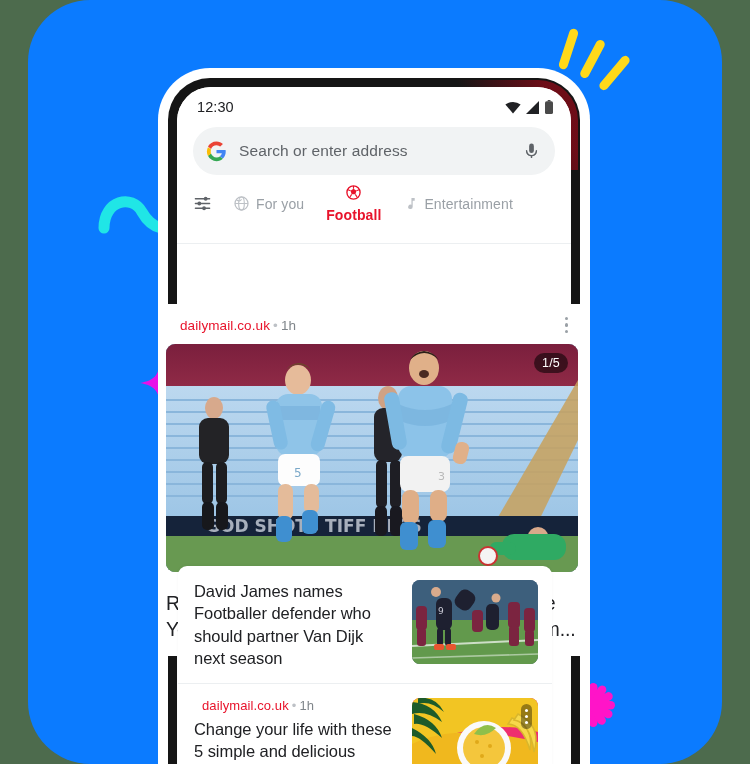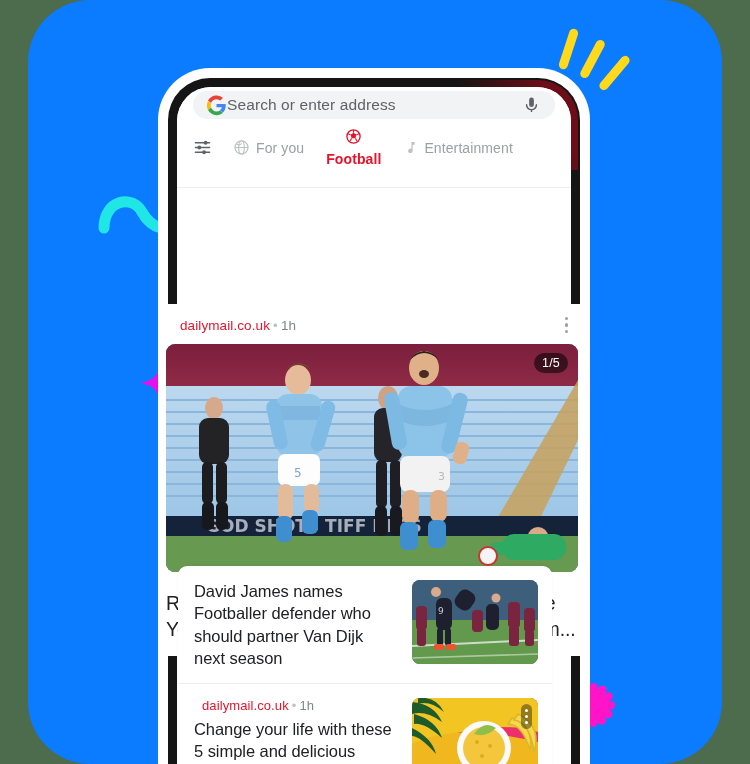--- a/index.html
+++ b/index.html
@@ -60,22 +60,22 @@
     height:32px;display:flex;align-items:center;
     justify-content:space-between;padding:4px 18px 0 20px;
     background:#ffffff;
   }
   .clock{font-size:14.5px;color:#202124;letter-spacing:.1px;}
   .sys-icons{display:flex;align-items:flex-end;gap:5px;}
 
   
   .omnibox-wrap{padding:4px 16px 0 16px;background:#fff;}
   .omnibox{
-    height:28px;background:#f1f3f4;border-radius:24px;
-    display:flex;align-items:center;padding:0 14px 0 13px;
+    height:48px;background:#f1f3f4;border-radius:24px;
+    display:flex;align-items:center;padding:0 14px 0 13px;gap:12px;
   }
   .omnibox-text{
     flex:1;font-size:15.5px;color:#5f6368;letter-spacing:.1px;
     white-space:nowrap;overflow:hidden;
   }
 
   
   .tabs{
     display:flex;align-items:center;gap:0;
     padding:9px 0 20px 14px;background:#fff;
@@ -180,20 +180,35 @@
   </svg>
 
   <div class="phone">
     <div class="phone-outerring"></div>
     <div class="phone-bezel">
       <div class="bezel-accent"></div>
     </div>
 
     <div class="screen">
 
+      <div class="statusbar">
+        <div class="clock">12:30</div>
+        <div class="sys-icons">
+          <svg width="16" height="13" viewBox="0 0 16 13">
+            <path d="M8 12.4 L0.4 3.6 A12 12 0 0 1 15.6 3.6 Z" fill="#202124"></path>
+          </svg>
+          <svg width="14" height="13" viewBox="0 0 14 13">
+            <path d="M13 0 L13 13 L0 13 Z" fill="#202124"></path>
+          </svg>
+          <svg width="8" height="14" viewBox="0 0 8 14">
+            <rect x="2.6" y="0" width="3" height="1.6" rx="0.6" fill="#4a4a4a"></rect>
+            <rect x="0" y="1.2" width="8" height="12.8" rx="1.6" fill="#4a4a4a"></rect>
+          </svg>
+        </div>
+      </div>
 
       <div class="omnibox-wrap">
         <div class="omnibox">
           <svg width="21" height="21" viewBox="0 0 48 48">
             <path fill="#4285F4" d="M45.1 24.5c0-1.6-.1-2.8-.4-4.1H24v7.4h12.1c-.2 2-1.6 5-4.5 7l-.1.3 6.5 5 .5.1c4.1-3.8 6.6-9.4 6.6-15.7z"></path>
             <path fill="#34A853" d="M24 46c5.9 0 10.9-2 14.5-5.3l-6.9-5.4c-1.8 1.3-4.3 2.2-7.6 2.2-5.8 0-10.7-3.8-12.5-9.1l-.3 0-6.7 5.2-.1.3C8 41.3 15.4 46 24 46z"></path>
             <path fill="#FBBC05" d="M11.5 28.4c-.5-1.4-.7-2.9-.7-4.4s.3-3 .7-4.4l0-.3-6.8-5.3-.2.1A22 22 0 0 0 2 24c0 3.6.9 7 2.5 10l7-5.6z"></path>
             <path fill="#EA4335" d="M24 9.5c4.1 0 6.9 1.8 8.5 3.3l6.2-6C34.9 3.3 29.9 1 24 1 15.4 1 8 5.7 4.5 12.6l7 5.4C13.3 12.7 18.2 9.5 24 9.5z"></path>
           </svg>
           <div class="omnibox-text">Search or enter address</div>

